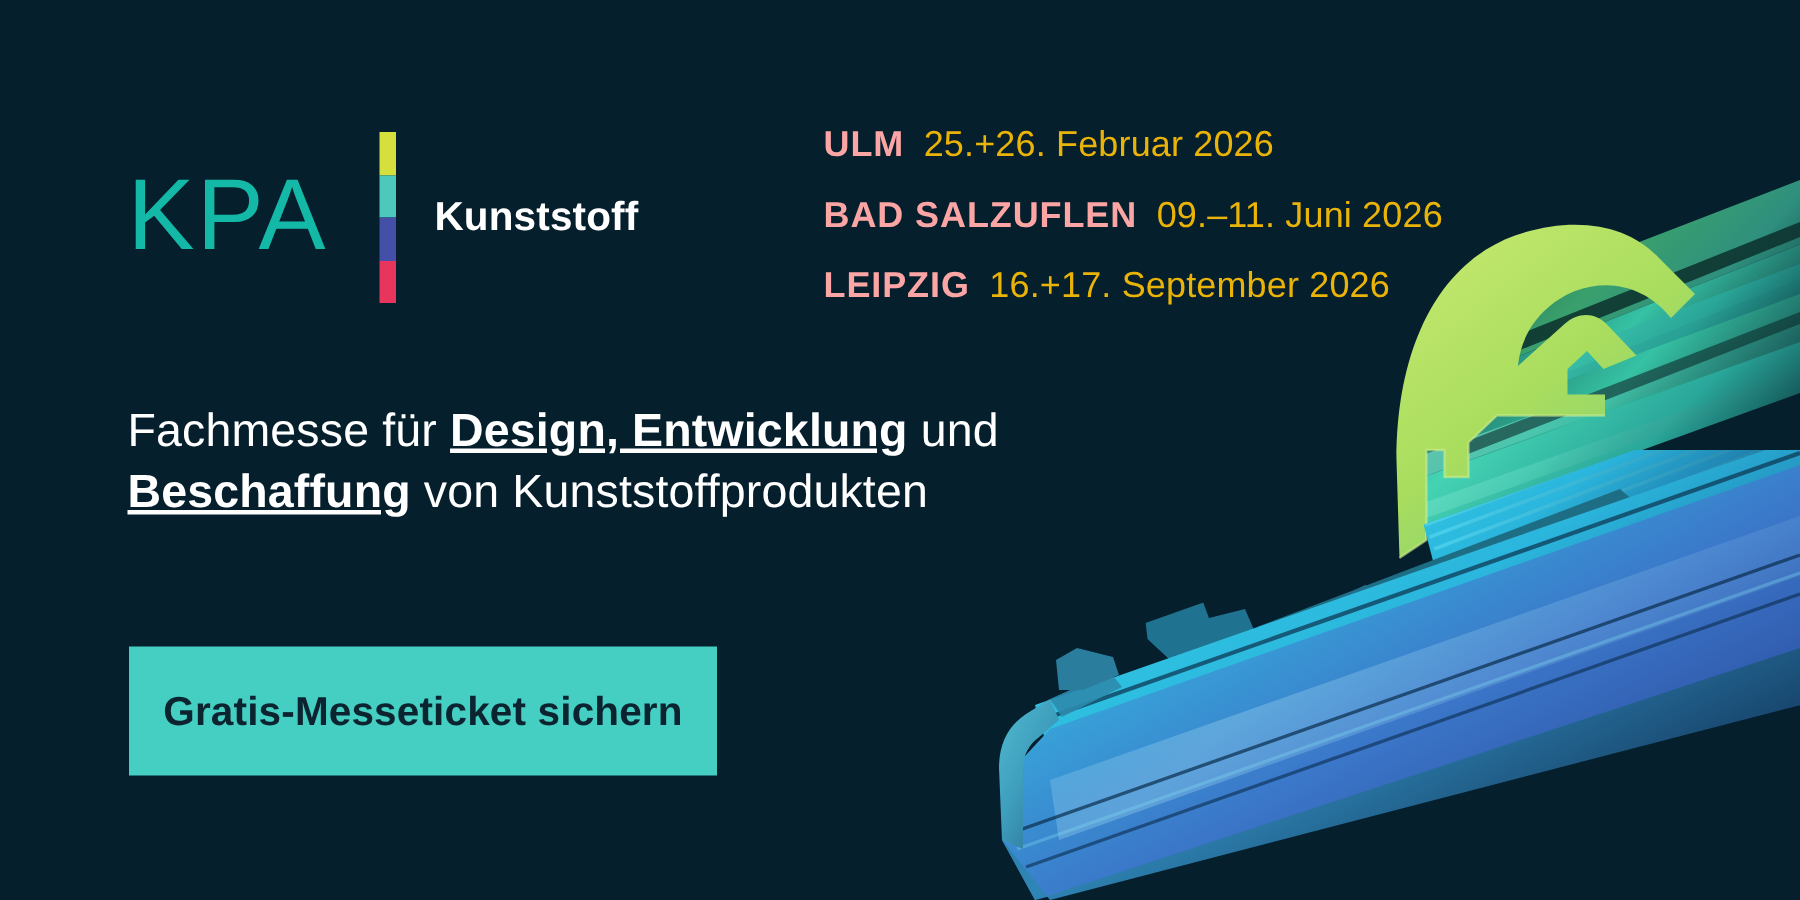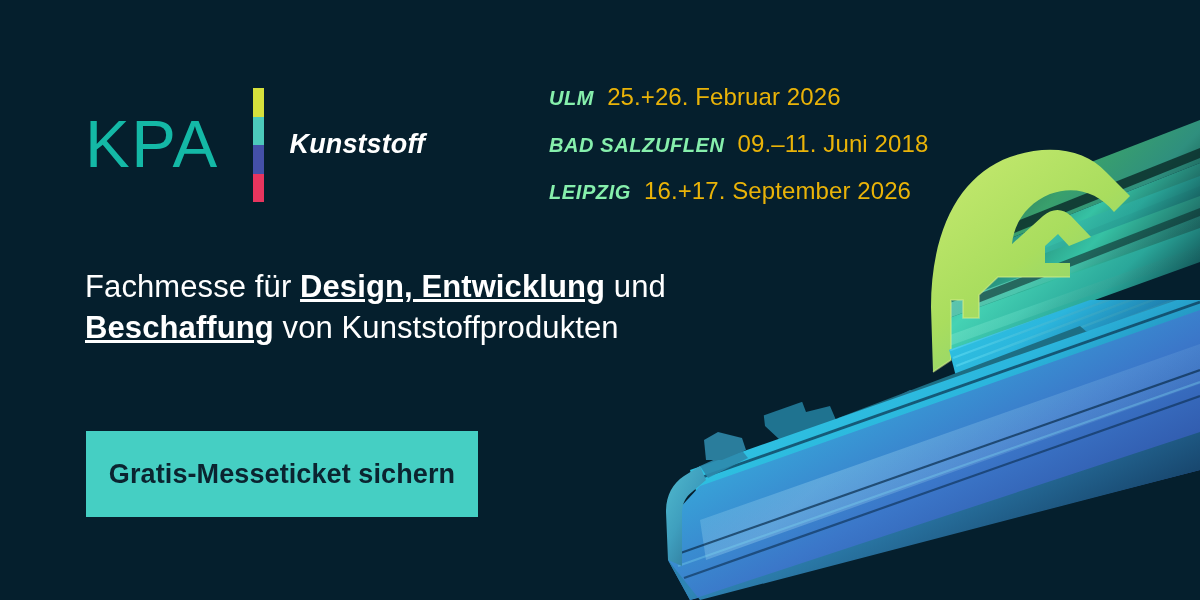--- a/index.html
+++ b/index.html
@@ -54,39 +54,37 @@
 
   #logo-subtitle {
     margin-left:26px;
     align-self:center;
     color:#ffffff;
     font-size:27px;
     font-weight:700;
     line-height:1.3;
     letter-spacing:0.1px;
     white-space:nowrap;
-    font-style:italic;
   }
 
   
   #events {
     position:absolute; left:549px; top:82px;
     display:flex; flex-direction:column;
     gap:17px;
   }
   .event-row {
     display:flex; align-items:baseline;
     white-space:nowrap;
     line-height:1.25;
   }
   .event-city {
-    font-size:20px; font-weight:700;
+    font-size:24px; font-weight:700;
     letter-spacing:0.6px;
-    color:#86efac;
-    font-style:italic;
+    color:#fca5a5;
   }
   .event-date {
     font-size:24px; font-weight:400;
     color:#eab308;
     margin-left:13px;
     letter-spacing:0.1px;
   }
 
   
   #tagline {
@@ -310,21 +308,21 @@
     </div>
   </div>
 
   <div id="events">
     <div class="event-row">
       <span class="event-city">ULM</span>
       <span class="event-date">25.+26. Februar 2026</span>
     </div>
     <div class="event-row">
       <span class="event-city">BAD SALZUFLEN</span>
-      <span class="event-date">09.–11. Juni 2018</span>
+      <span class="event-date">09.–11. Juni 2026</span>
     </div>
     <div class="event-row">
       <span class="event-city">LEIPZIG</span>
       <span class="event-date">16.+17. September 2026</span>
     </div>
   </div>
 
   <div id="tagline">
     <span class="line"><span>Fachmesse für </span><b>Design, Entwicklung</b><span> und</span></span>
     <span class="line"><b>Beschaffung</b><span> von Kunststoffprodukten</span></span>

